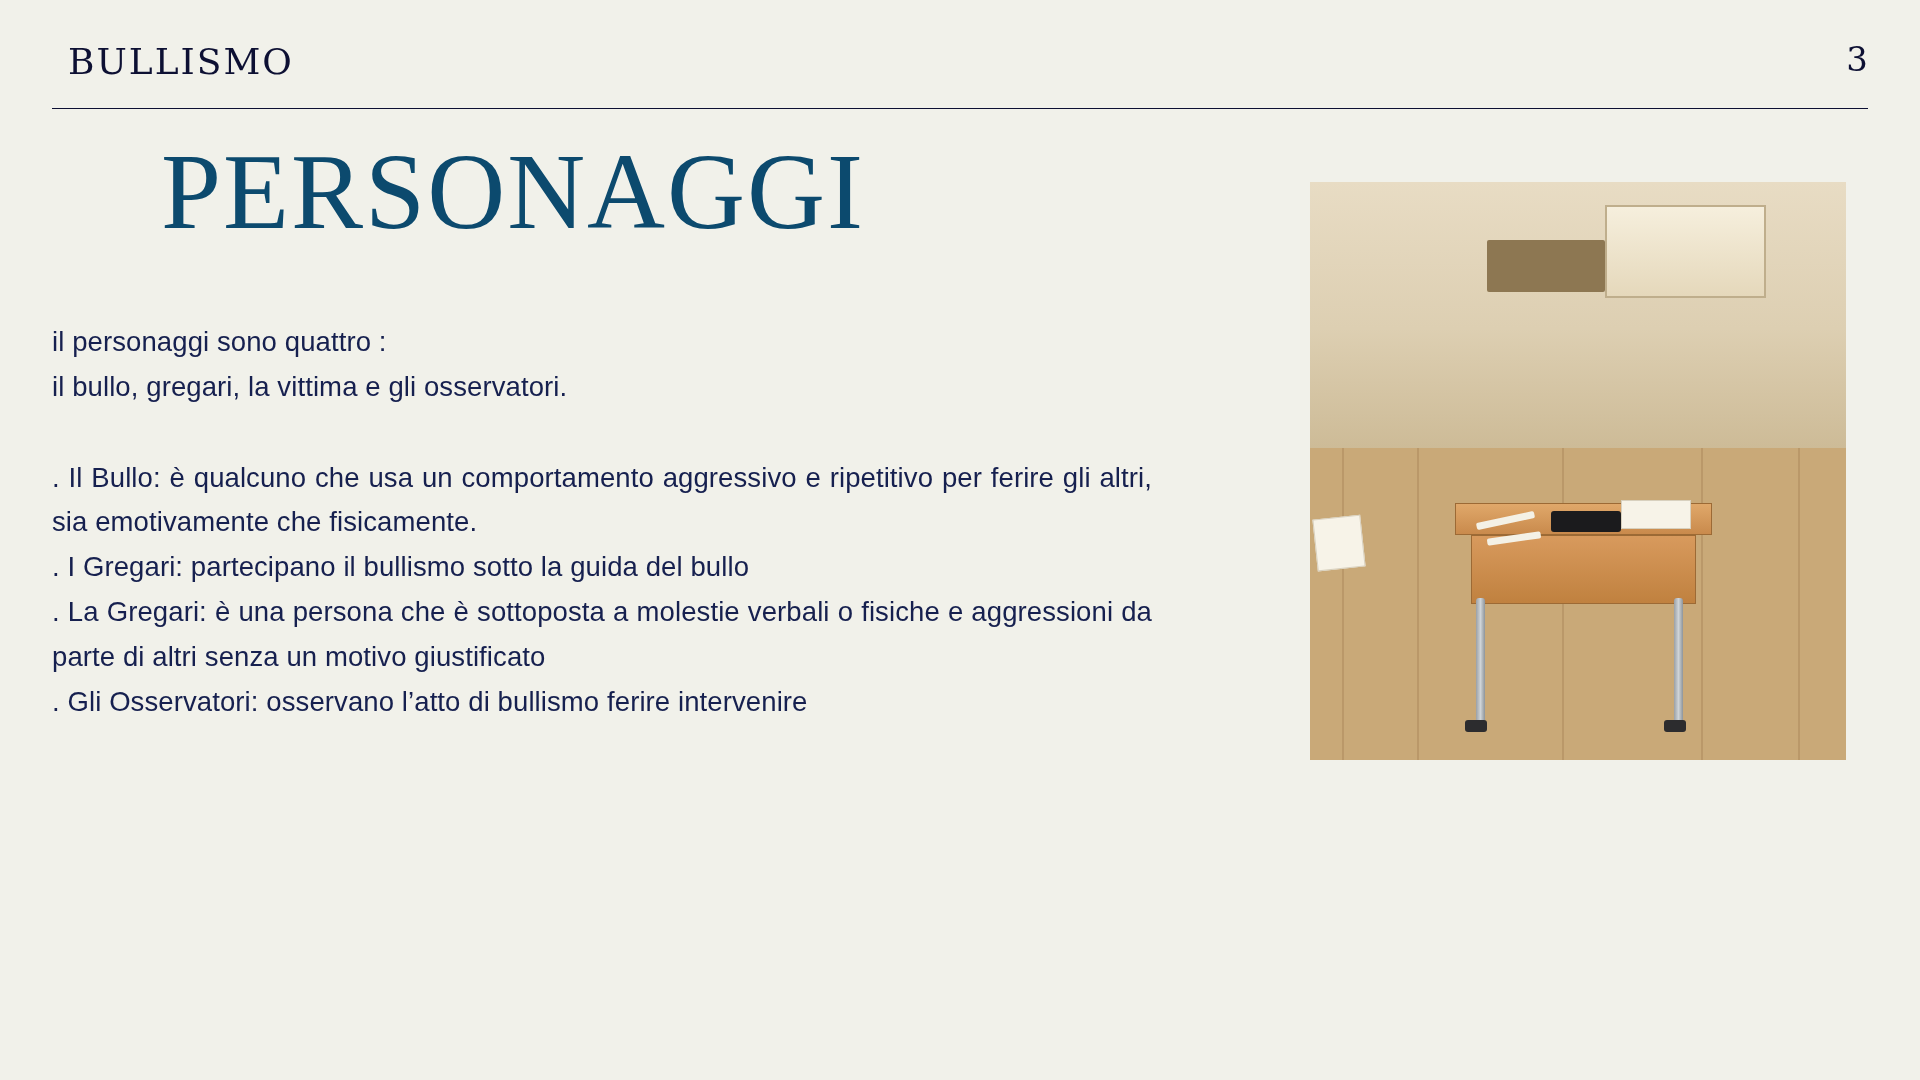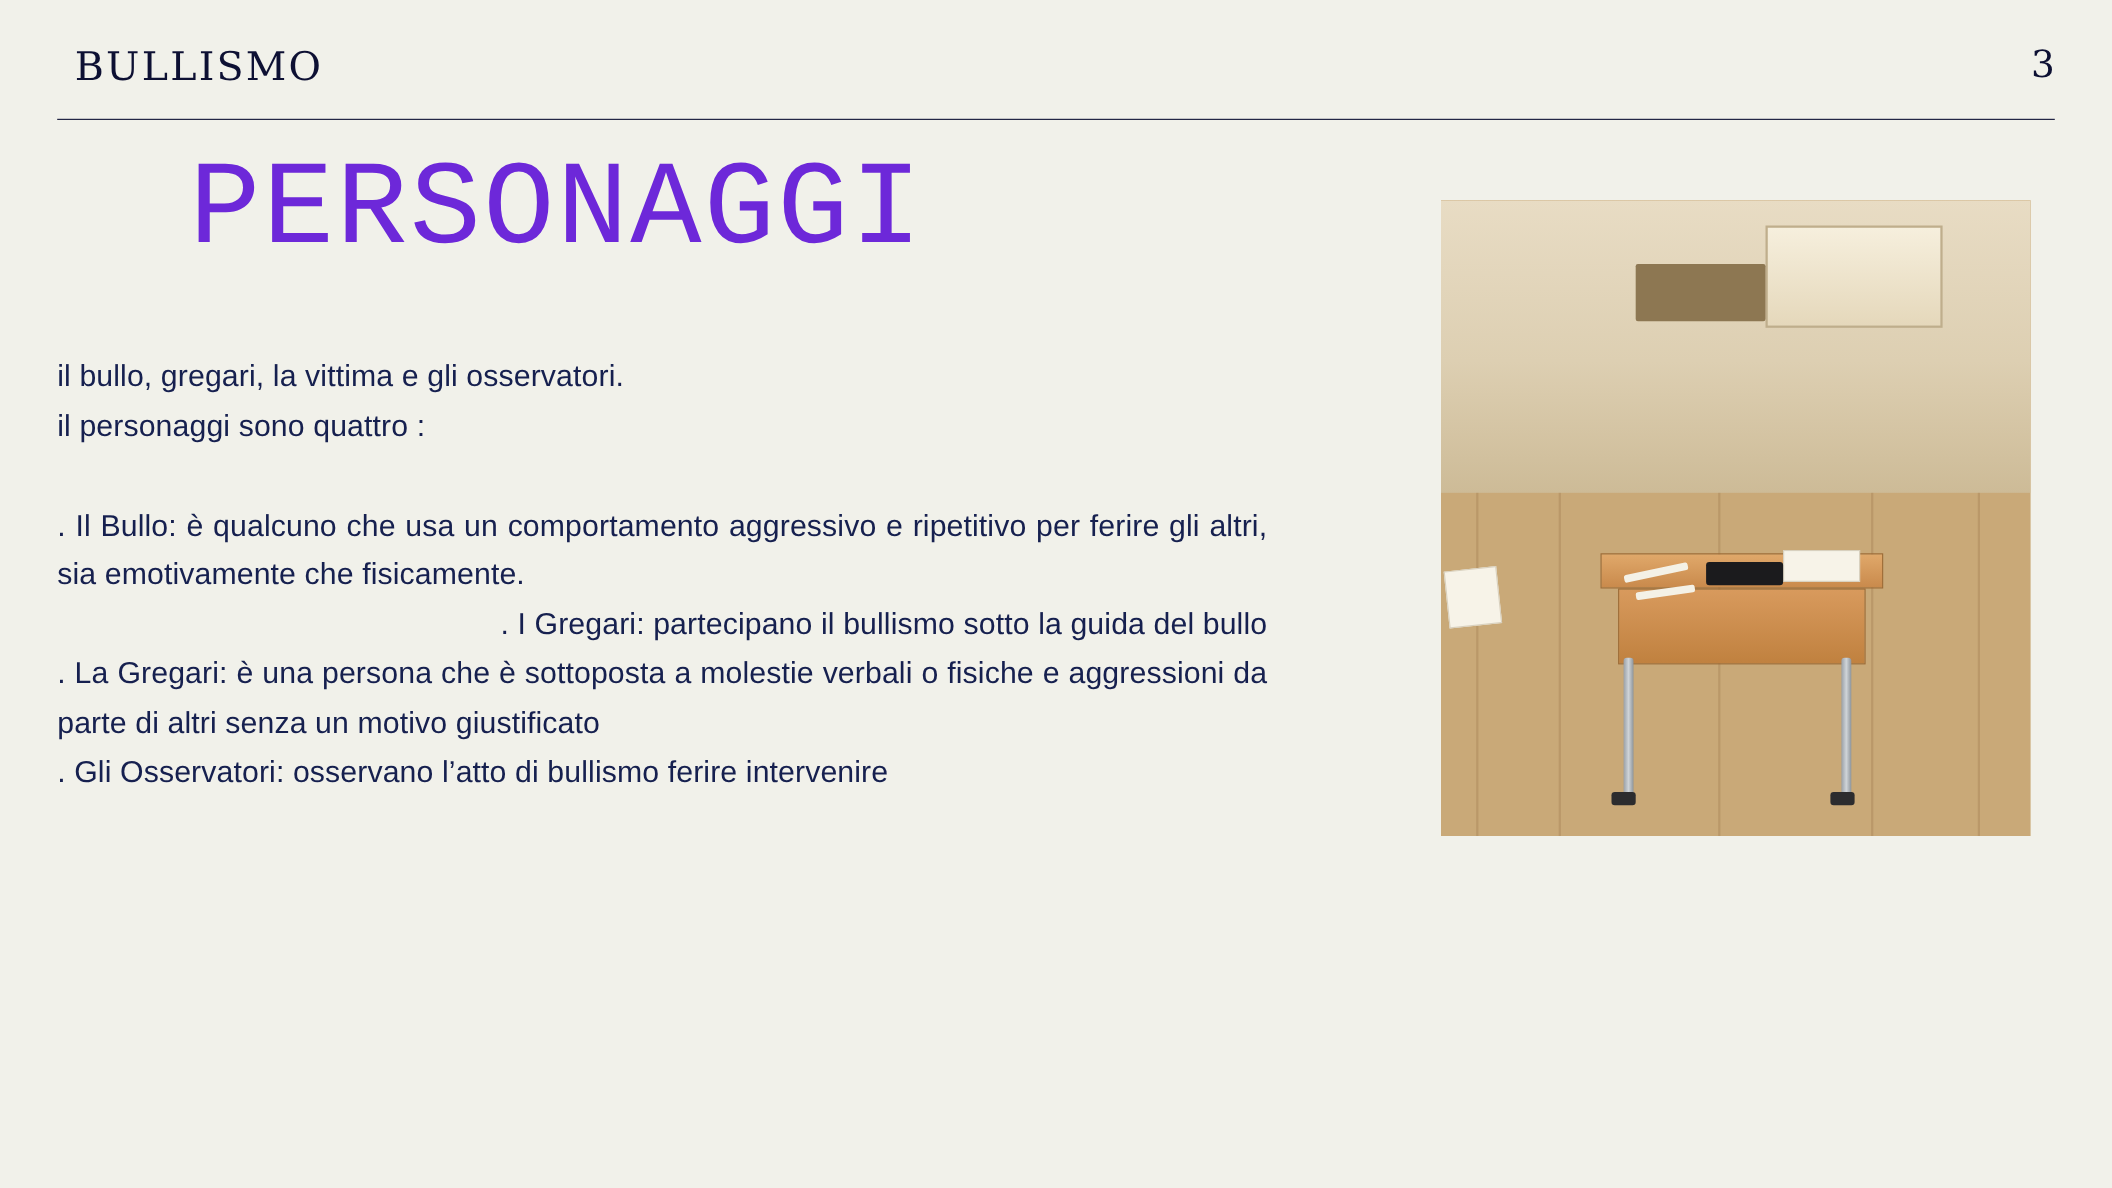--- a/index.html
+++ b/index.html
@@ -52,27 +52,27 @@
     left: 0;
     right: 0;
     top: 70px;
     height: 1px;
     background: #0d1033;
   }
 
   
   .big-title {
     position: absolute;
-    left: 172px;
+    left: 161px;
     top: 138px;
-    font-family: Liberation Mono, monospace;
+    font-family: Liberation Serif, serif;
     font-size: 108px;
     line-height: 1;
     letter-spacing: 2px;
-    color: #6d28d9;
+    color: #0c4a6e;
     font-weight: 400;
     white-space: nowrap;
   }
 
   
   .body-col {
     position: absolute;
     left: 52px;
     top: 320px;
     width: 1100px;
@@ -84,21 +84,21 @@
   .lead {
     margin: 0 0 0 0;
   }
   .lead p { margin: 0; }
   .gap { height: 46px; }
   .para {
     margin: 0;
     text-align: justify;
     text-justify: inter-word;
   }
-  .para.nojust { text-align: right; }
+  .para.nojust { text-align: left; }
 
   
   .photo-frame {
     position: absolute;
     left: 1310px;
     top: 182px;
     width: 536px;
     height: 578px;
     overflow: hidden;
     background: #c9a978;
@@ -192,22 +192,22 @@
   <div class="header">
     <div class="header-title">BULLISMO</div>
     <div class="header-page">3</div>
     <div class="header-rule"></div>
   </div>
 
   <div class="big-title">PERSONAGGI</div>
 
   <div class="body-col">
     <div class="lead">
+      <p>il personaggi sono quattro :</p>
       <p>il bullo, gregari, la vittima e gli osservatori.</p>
-      <p>il personaggi sono quattro :</p>
     </div>
     <div class="gap"></div>
     <p class="para">. Il Bullo: è qualcuno che usa un comportamento aggressivo e ripetitivo per ferire gli altri, sia emotivamente che fisicamente.</p>
     <p class="para nojust">. I Gregari: partecipano il bullismo sotto la guida del bullo</p>
     <p class="para">. La Gregari: è una persona che è sottoposta a molestie verbali o fisiche e aggressioni da parte di altri senza un motivo giustificato</p>
     <p class="para">. Gli Osservatori: osservano l’atto di bullismo ferire intervenire</p>
   </div>
 
   <div class="photo-frame">
     <div class="photo">

